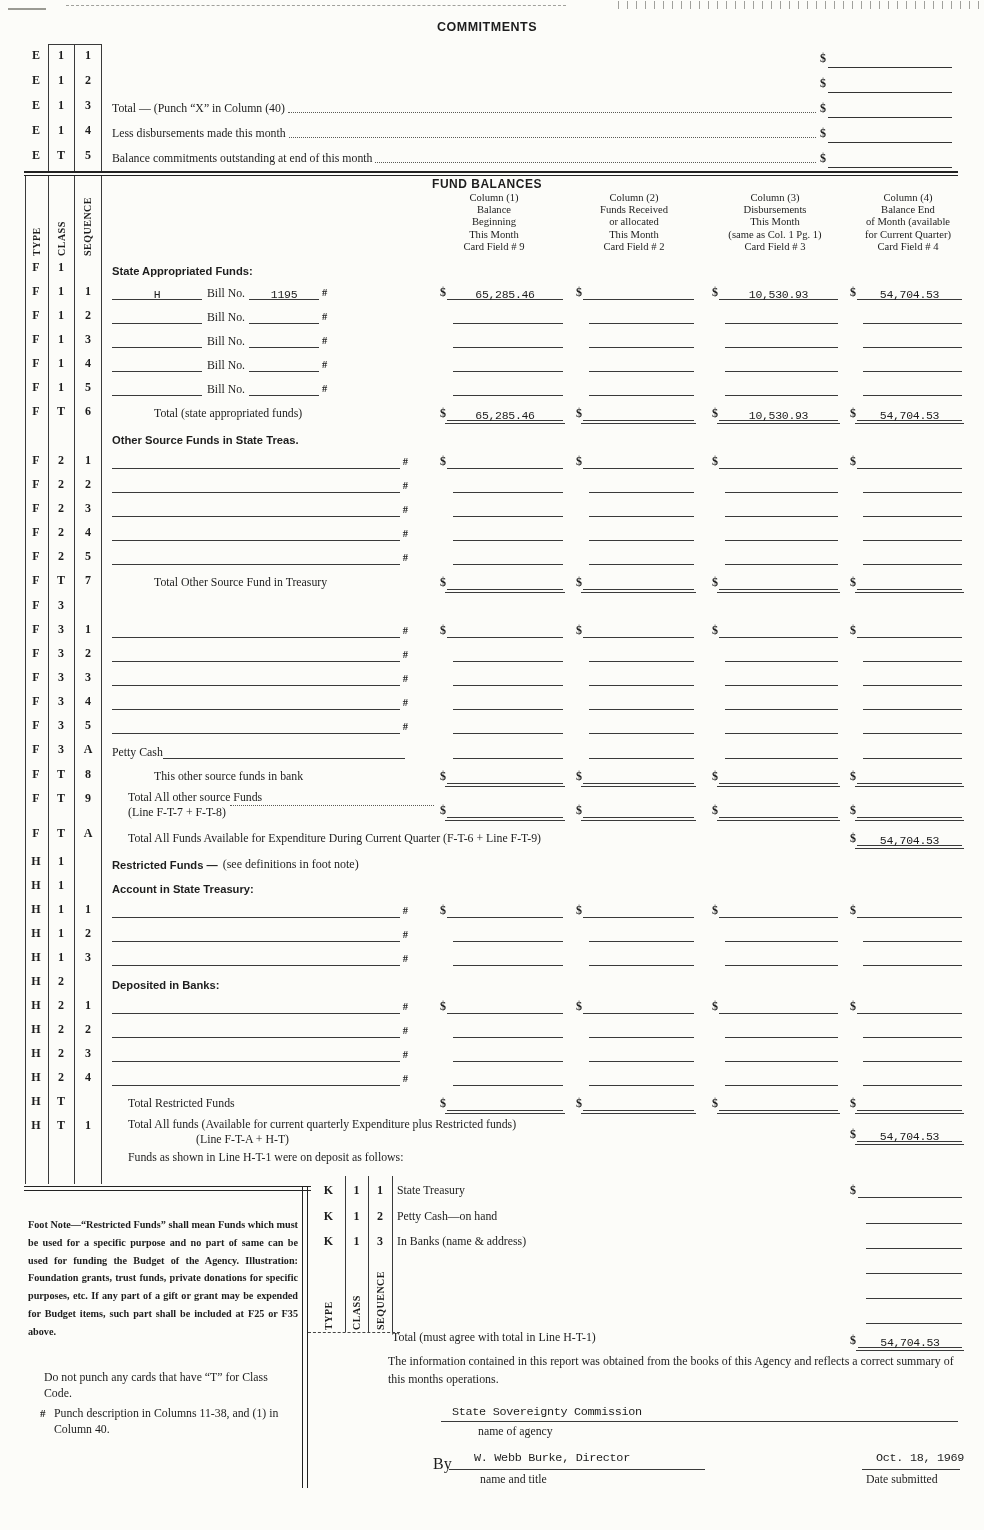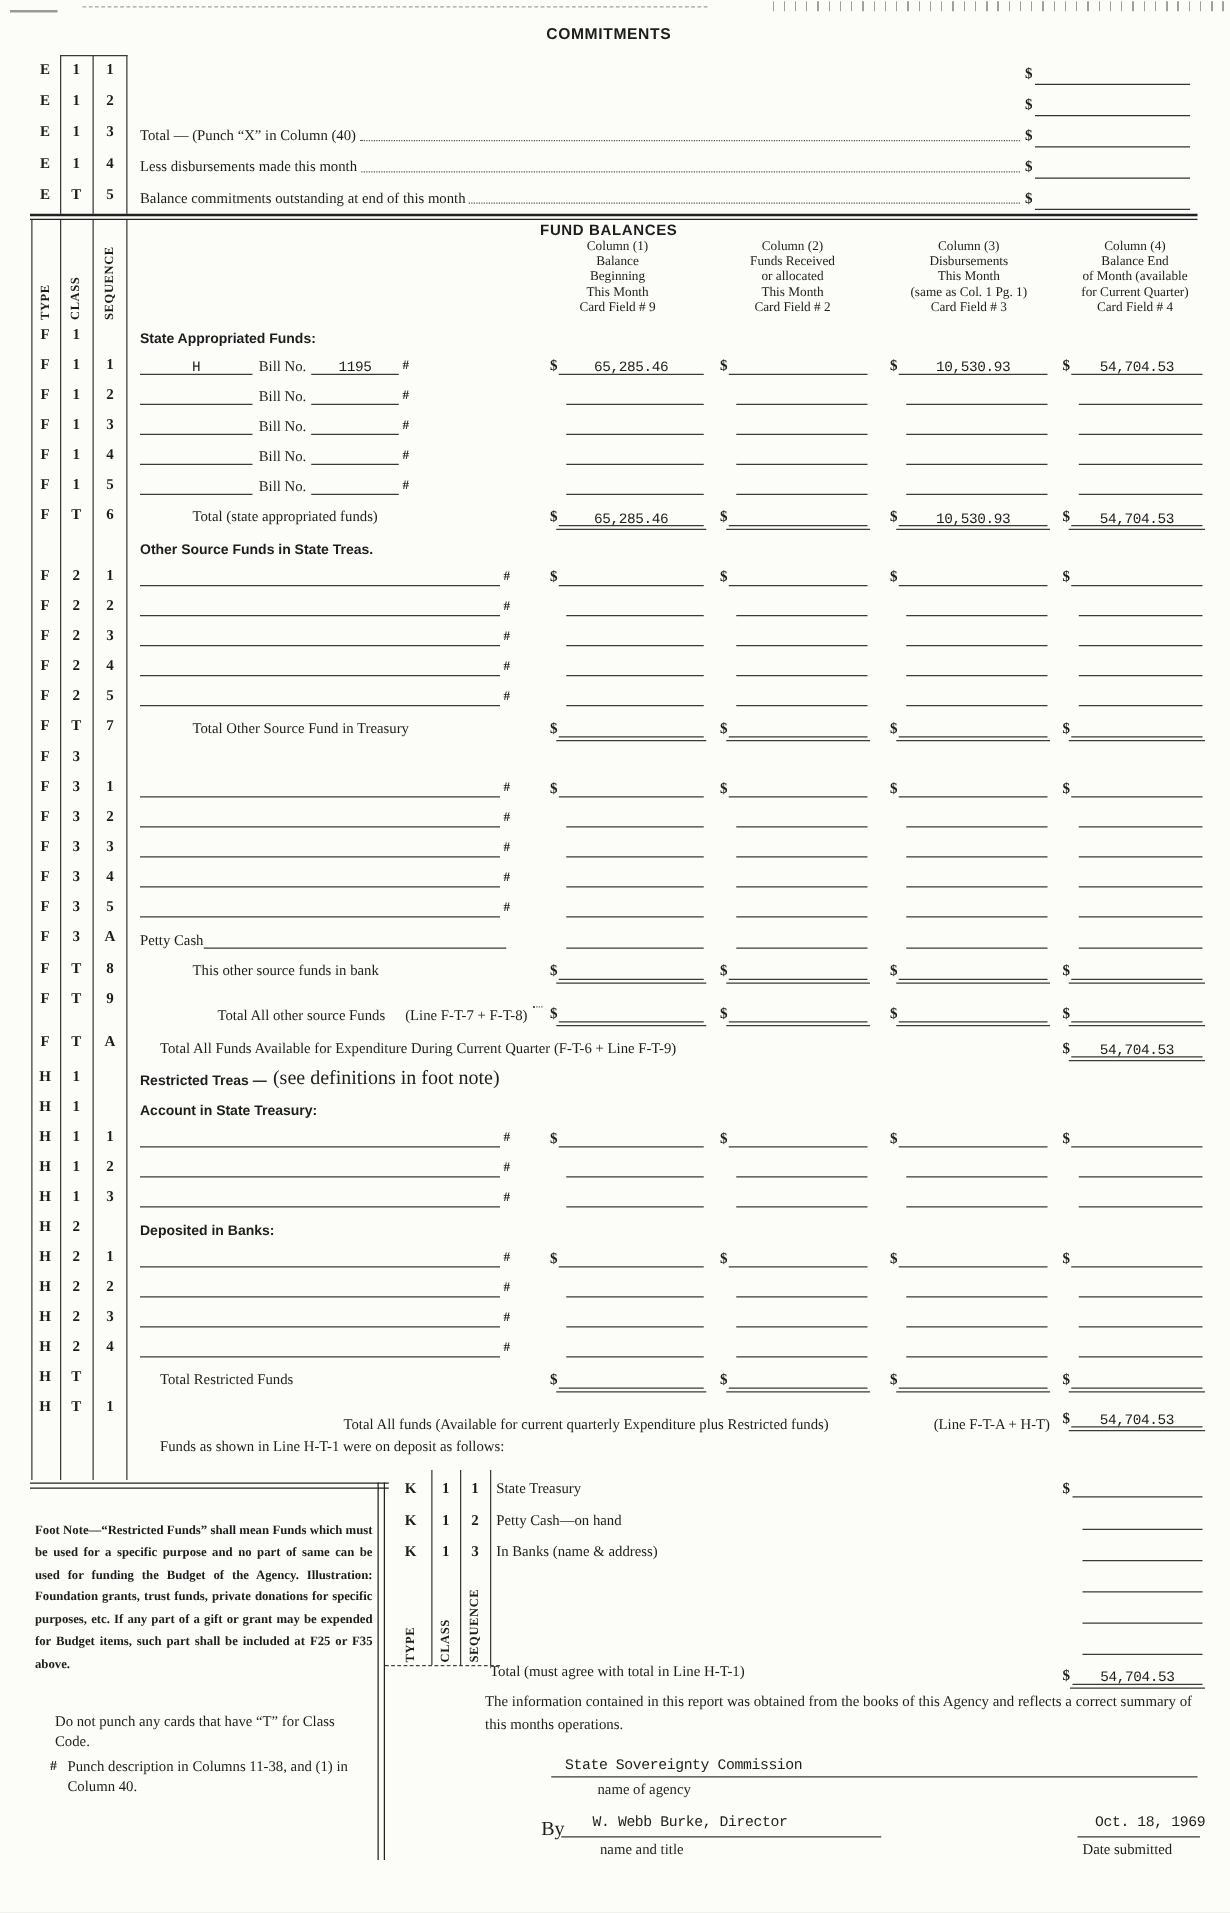--- a/index.html
+++ b/index.html
@@ -52,40 +52,40 @@
   .frow{position:relative}
   .k-heading{height:24px}.k-bill{height:24px}.k-blank{height:24px}.k-petty{height:25px}
   .k-total{height:25px}.k-total2{height:34px}.k-wide_total{height:28px}.k-note{height:20px}
   .frow .code{line-height:23px}
   .k-total2 .code{line-height:20px}
   .desc{position:absolute;left:112px;width:326px;top:0;height:100%;display:flex;align-items:flex-end;font-size:11.8px}
   .desc.dbill{width:236px}
   .desc.dblank{width:296px}
   .desc.wide{width:728px}
   .hlabel{font-family:"Liberation Sans",sans-serif;font-weight:bold;font-size:11.2px;padding-bottom:3px;white-space:nowrap}
-  .hsuffix{font-family:"Liberation Serif",serif;font-weight:normal;font-size:16px;padding-bottom:2.5px;margin-left:5px;white-space:nowrap}
+  .hsuffix{font-family:"Liberation Serif",serif;font-weight:normal;font-size:12px;padding-bottom:2.5px;margin-left:5px;white-space:nowrap}
   .bline{border-bottom:1px solid #3a3a3a;display:flex;align-items:flex-end;justify-content:center;margin:0 3px 4px 0;min-height:13px}
   .b1{width:90px}.b2{width:70px}
   .grow{flex:1}
   .hash{font-size:10.5px;padding-bottom:6px;font-weight:bold}
   .billtext{padding:0 4px 3px 2px;white-space:nowrap}
   .tlabel{padding-bottom:4px;white-space:nowrap}
   .plabel{padding-bottom:3px;white-space:nowrap}
   .ind1{padding-left:16px}.ind2{padding-left:42px}.ind3{padding-left:84px}
   .mcell{position:absolute;top:0;height:100%;display:flex;align-items:flex-end;font-size:12px;font-weight:bold;padding-bottom:4px}
   .c1{left:440px;width:123px}.c2{left:576px;width:118px}.c3{left:712px;width:126px}.c4{left:850px;width:112px}
   .mcell.nods{padding-left:13px}
   .mcell .ds{margin-right:1px}
   .mline{flex:1;border-bottom:1px solid #3a3a3a;display:flex;align-items:flex-end;justify-content:center;min-height:14px}
   .u2{position:relative}
   .u2::after{content:"";position:absolute;left:-2px;right:-2px;bottom:-4px;border-bottom:1.4px solid #3a3a3a}
   .tv{font-family:"Liberation Mono",monospace;font-weight:normal;font-size:11.5px;letter-spacing:-.3px;
       white-space:nowrap;position:relative;top:2px}
   .align1 .mcell{padding-bottom:7px}
-  .lstack{display:flex;justify-content:flex-end;width:100%;padding-bottom:2px;font-size:11.8px;line-height:15px}
+  .lstack{display:flex;flex-direction:column;justify-content:flex-end;width:100%;padding-bottom:2px;font-size:11.8px;line-height:15px}
   .l2row{display:flex;align-items:flex-start}
   .l2row .leader{margin:0 4px 3px 4px}
 
   
   .krow{position:absolute;left:0;right:0;height:24px}
   .kt{left:312px;width:33px}.kc{left:345px;width:23px}.ks{left:368px;width:24px}
   .klbl{position:absolute;left:397px;top:0;height:100%;line-height:24px;font-size:11.8px;white-space:nowrap}
   .kval{position:absolute;left:850px;width:112px;height:22px;display:flex;align-items:flex-end;font-size:12px;font-weight:bold}
   .kval.nods{padding-left:14px}
   .kval .ln{flex:1;border-bottom:1px solid #3a3a3a;display:flex;align-items:flex-end;justify-content:center;margin-left:2px}
@@ -742,21 +742,21 @@
           <span class="mline u2">
             <span class="tv">54,704.53</span>
           </span>
         </span>
       </div>
       <div class="frow k-heading">
         <span class="code ct">H</span>
         <span class="code cc">1</span>
         <span class="code cs"></span>
         <span class="desc">
-          <span class="hlabel">Restricted Treas —</span>
+          <span class="hlabel">Restricted Funds —</span>
           <span class="hsuffix">(see definitions in foot note)</span>
         </span>
       </div>
       <div class="frow k-heading">
         <span class="code ct">H</span>
         <span class="code cc">1</span>
         <span class="code cs"></span>
         <span class="desc">
           <span class="hlabel">Account in State Treasury:</span>
         </span>

